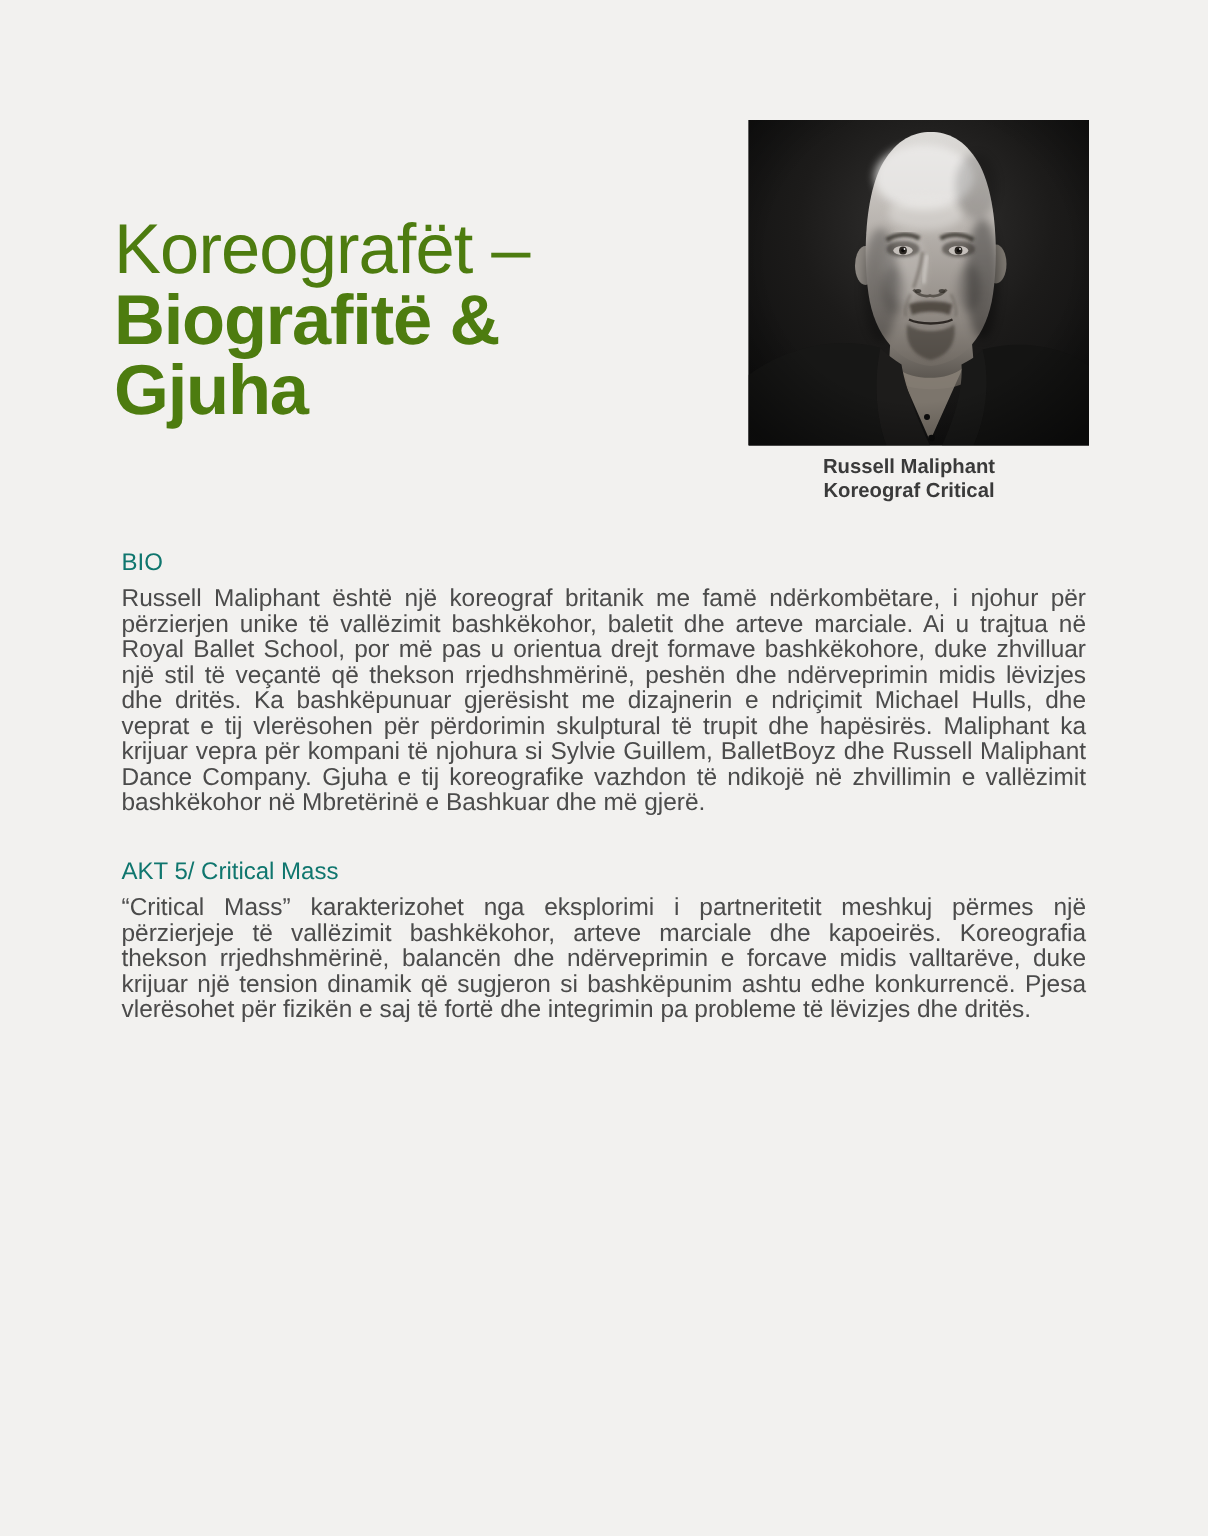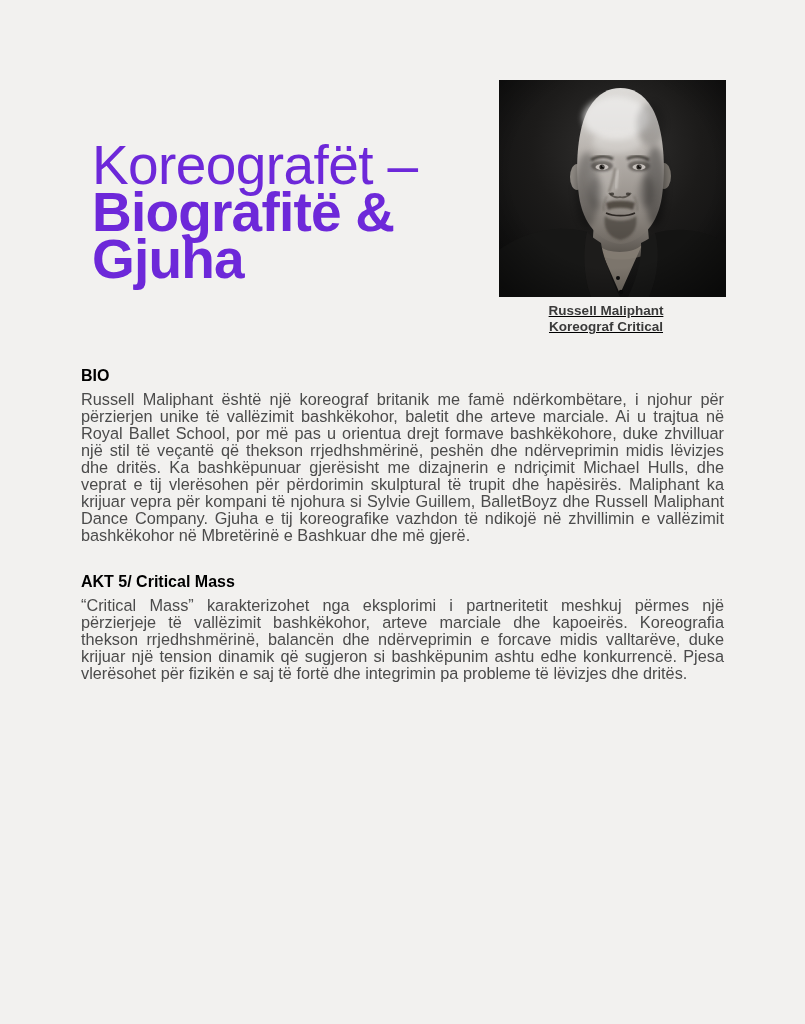--- a/index.html
+++ b/index.html
@@ -14,40 +14,39 @@
     font-family: "Liberation Sans", sans-serif;
     overflow: hidden;
   }
   .page {
     position: absolute;
     inset: 0;
   }
   
   .title {
     position: absolute;
-    left: 92px;
+    left: 76px;
     top: 142px;
     margin: 0;
-    font-size: 55px;
+    font-size: 47px;
     line-height: 47px;
     letter-spacing: -0.6px;
-    color: #6d28d9;
+    color: #4d7c0f;
   }
   .title .t-line { display: block; }
   .title .t-light { font-weight: 400; }
   .title .t-bold  { font-weight: 700; letter-spacing: -0.8px; }
 
   
   .portrait-fig {
     position: absolute;
     left: 499px;
     top: 80px;
     width: 214px;
     margin: 0;
-    text-decoration: underline;
   }
   .portrait-photo {
     width: 227px;
     height: 217px;
     display: block;
     background: #141414;
   }
   .portrait-photo svg { display: block; }
   .portrait-caption {
     margin-top: 6px;
@@ -64,22 +63,22 @@
     left: 81px;
     top: 364px;
     width: 643px;
     color: #4b4b4b;
   }
   .section + .section { margin-top: 26px; }
   .section-heading {
     margin: 0;
     font-size: 16px;
     line-height: 24px;
-    font-weight: 700;
-    color: #000000;
+    font-weight: 400;
+    color: #0f766e;
   }
   .section-body {
     margin: 3px 0 0 0;
     font-size: 16.3px;
     line-height: 17px;
     text-align: justify;
     hyphens: none;
   }
 </style>
 </head>

